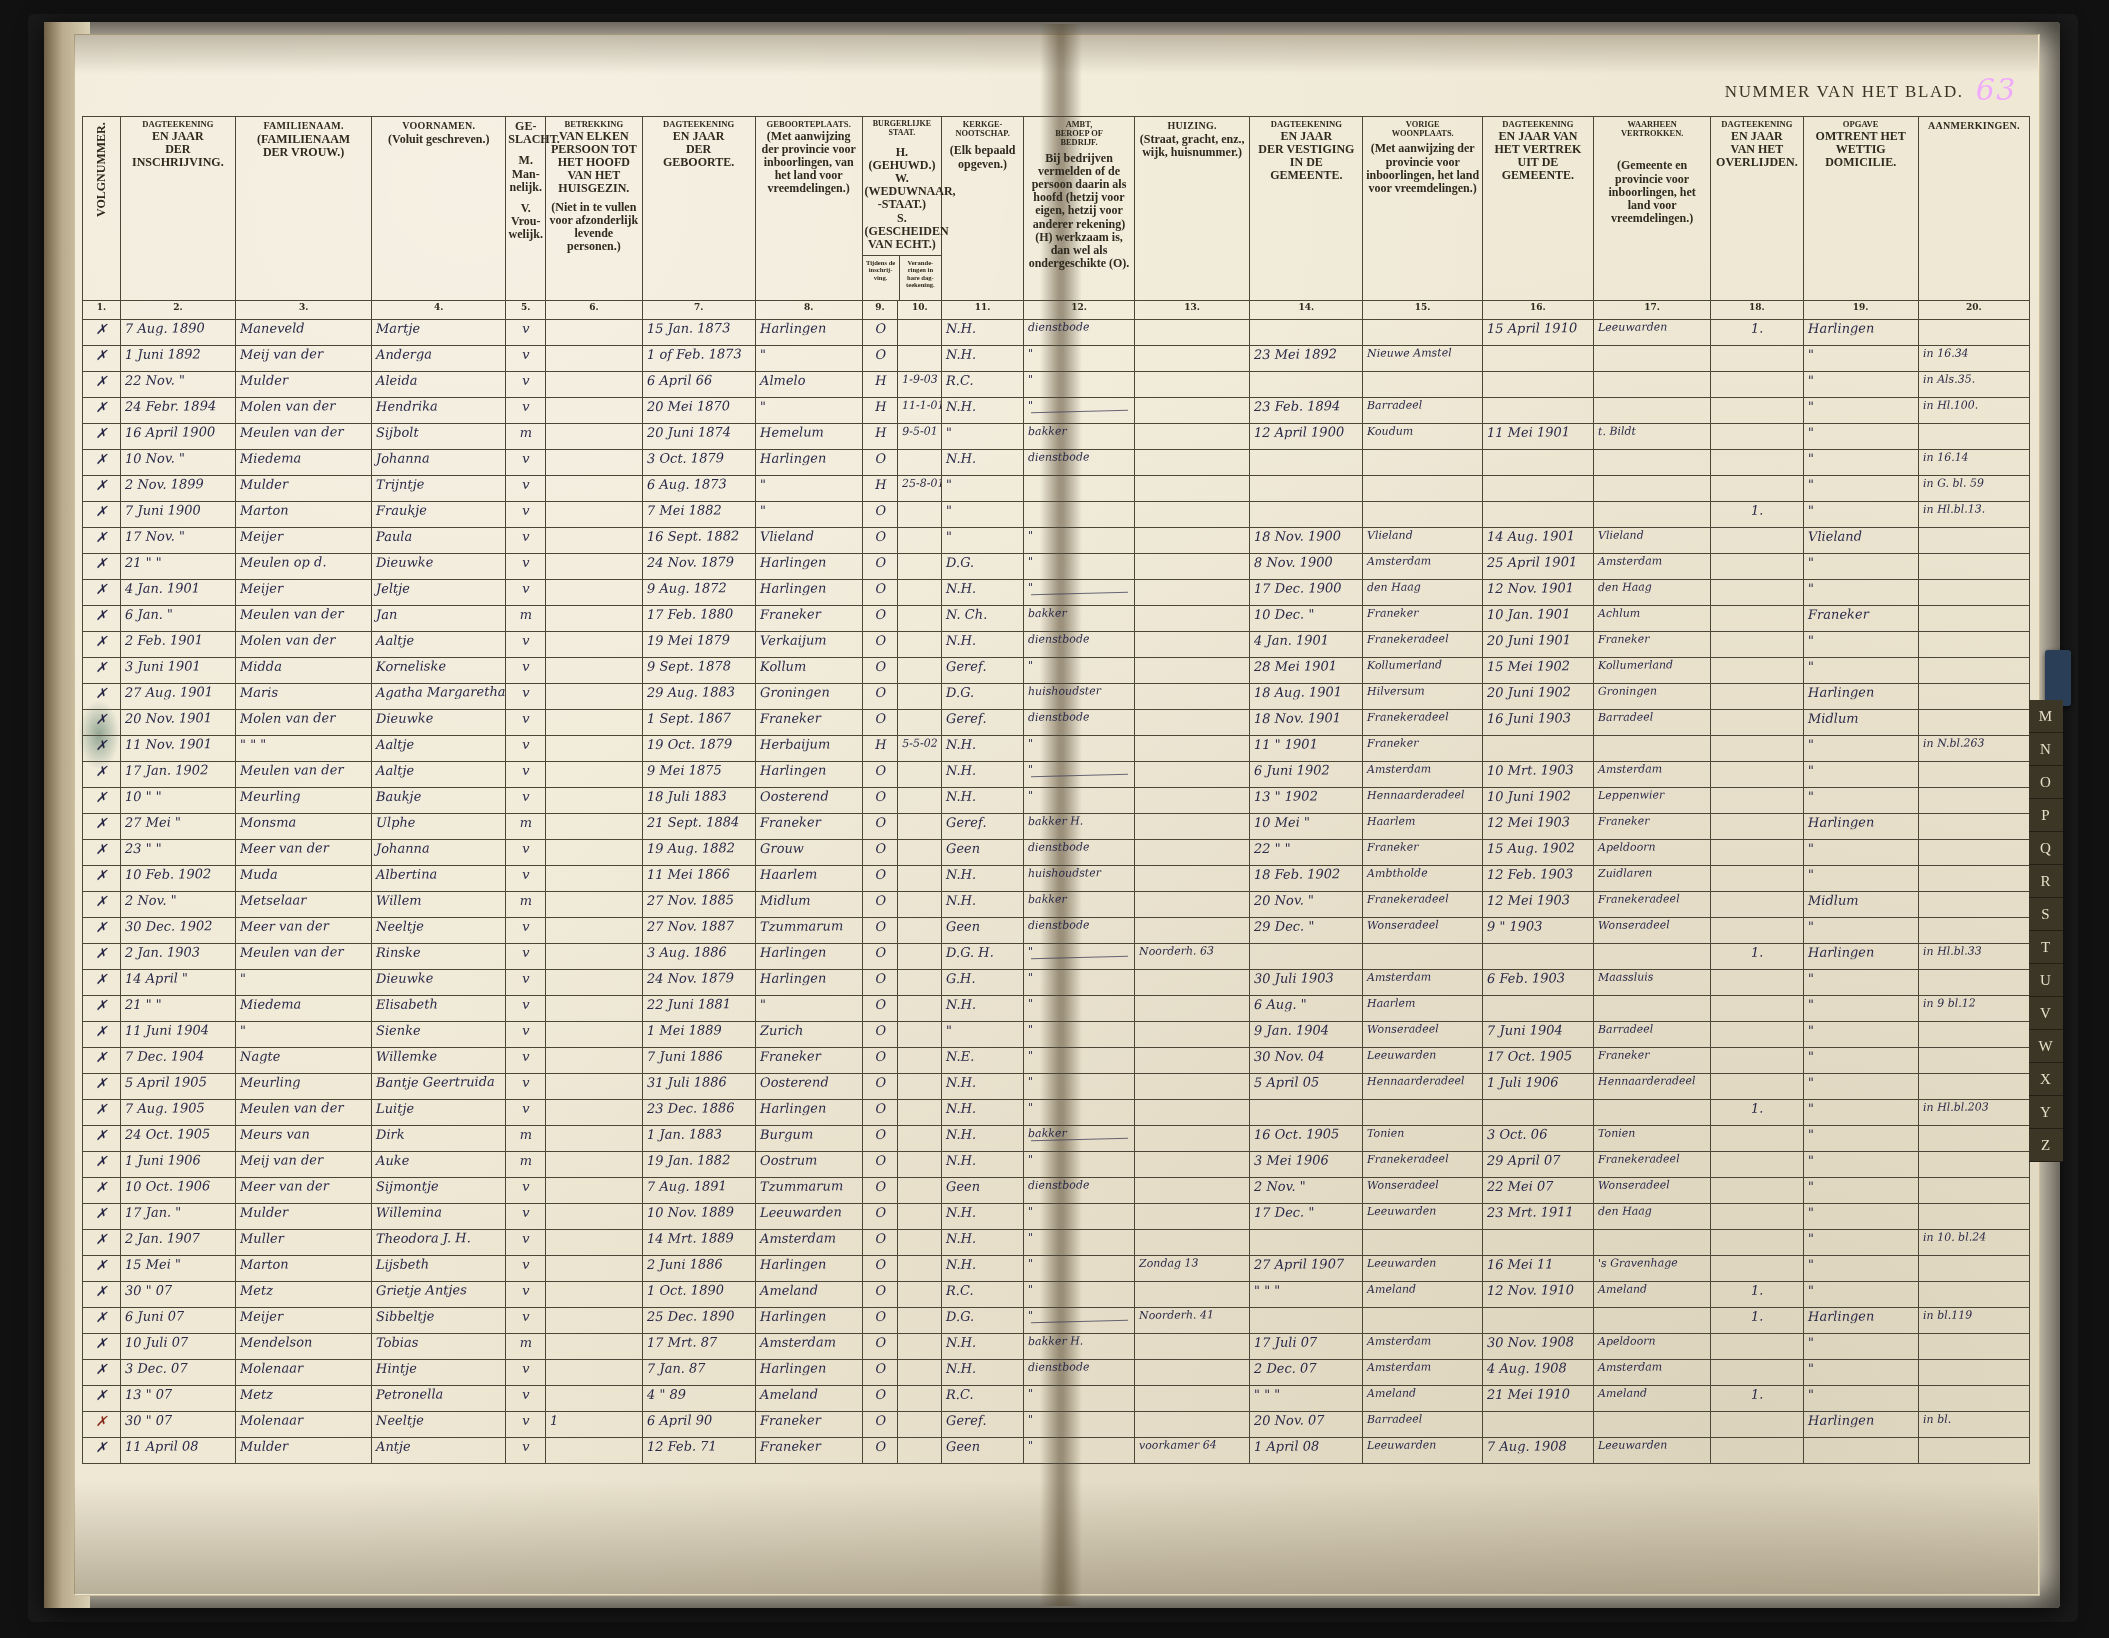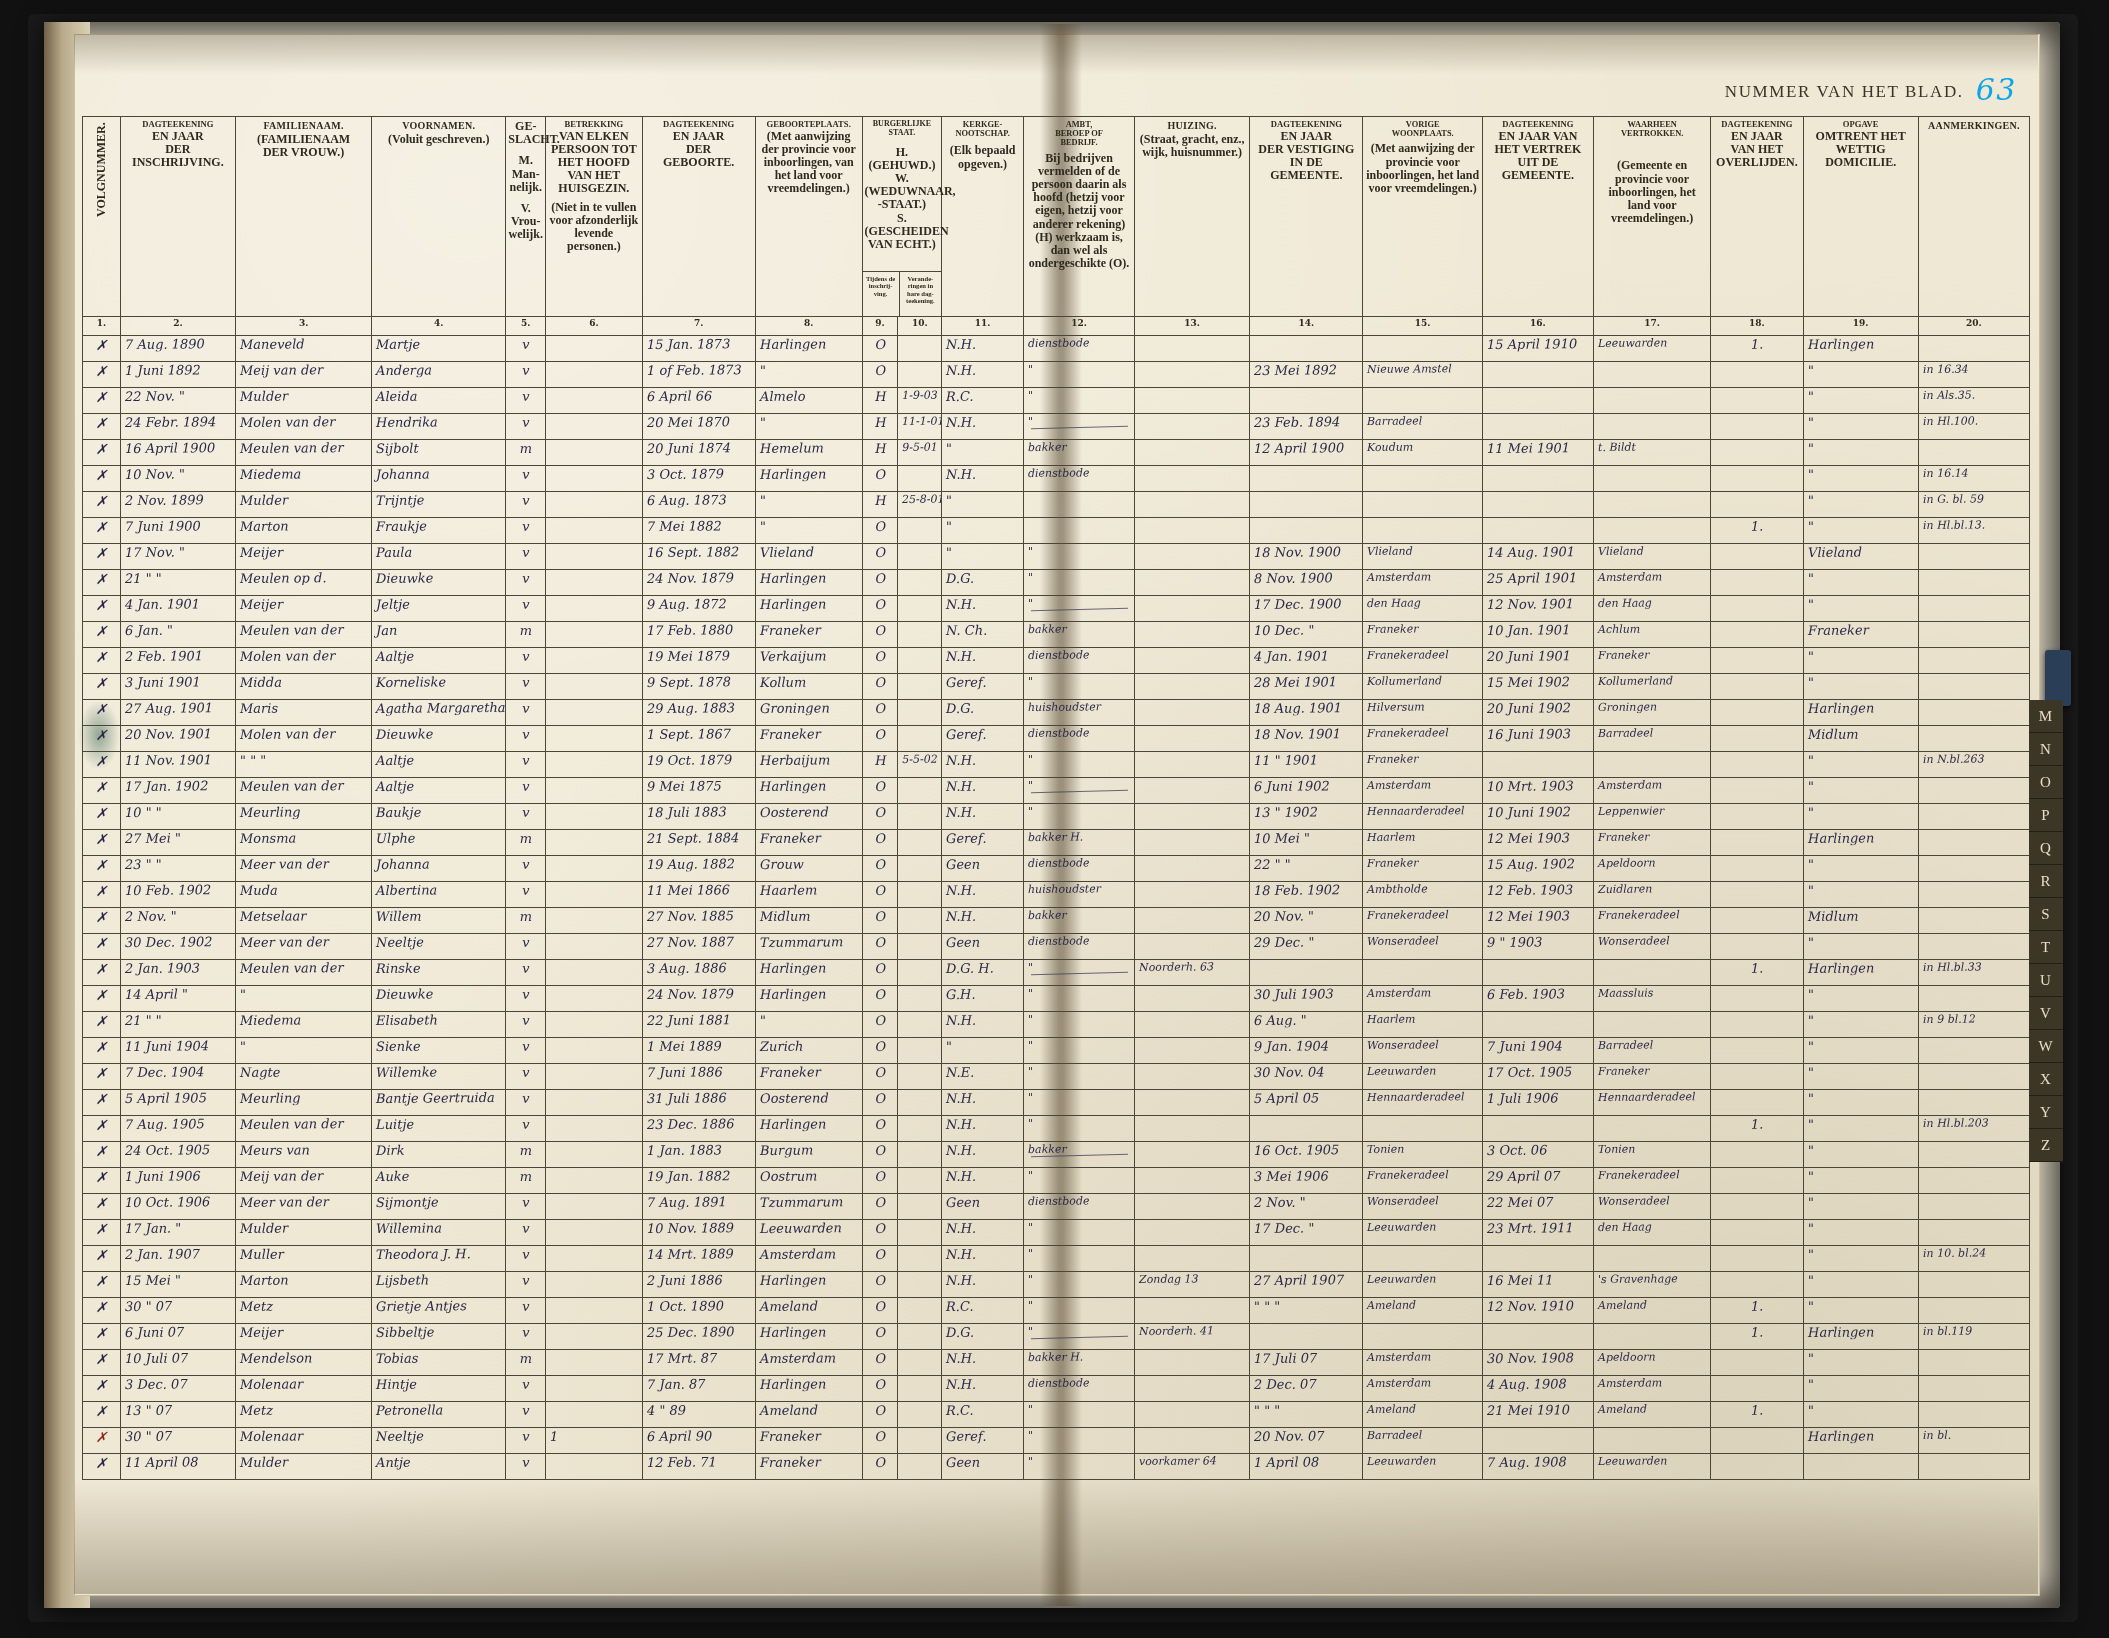--- a/index.html
+++ b/index.html
@@ -22,21 +22,21 @@
           radial-gradient(ellipse at 20% 10%, rgba(255,255,255,.35), rgba(255,255,255,0) 55%),
           radial-gradient(ellipse at 85% 90%, rgba(120,100,60,.16), rgba(0,0,0,0) 60%);
         border:1px solid #cdbf9e;}
   .edgeshade{position:absolute;pointer-events:none;}
   #shade-top{left:74px;top:34px;width:1964px;height:40px;background:linear-gradient(180deg,rgba(60,45,20,.28),rgba(0,0,0,0));}
   #shade-bot{left:74px;top:1480px;width:1964px;height:114px;background:linear-gradient(0deg,rgba(60,45,20,.30),rgba(0,0,0,0));}
 
   
   #blad{position:absolute;right:92px;top:72px;font-size:17px;letter-spacing:1.6px;color:#3a3326;
         font-family:"Liberation Serif",serif;}
-  #blad .num{font-family:"DejaVu Serif",serif;font-size:30px;color:#0ea5e9;margin-left:12px;
+  #blad .num{font-family:"DejaVu Serif",serif;font-size:30px;color:#f0abfc;margin-left:12px;
         font-style:italic;vertical-align:-3px;}
 
   
   #tblwrap{position:absolute;left:82px;top:116px;width:1948px;height:1440px;}
   table{border-collapse:collapse;width:1948px;table-layout:fixed;}
   th,td{border:1px solid #4b4636;padding:0;vertical-align:top;}
   thead th{font-size:8.5px;line-height:1.12;text-align:center;color:#2e2a1f;
            font-family:"Liberation Serif",serif;padding:3px 2px 3px;}
   thead th .big{font-size:10px;letter-spacing:.3px;display:block;margin-bottom:2px;}
   thead th .mid{font-size:8.6px;display:block;}
@@ -139,21 +139,21 @@
               <span class="mid">DAGTEEKENING</span>
               <span class="sm">EN JAAR</span>
               <span class="sm">DER</span>
               <span class="sm">GEBOORTE.</span>
             </th>
           <th>
               <span class="mid">GEBOORTEPLAATS.</span>
               <span class="sm">(Met aanwijzing der provincie voor inboorlingen, van het land voor vreemdelingen.)</span>
             </th>
           <th colspan="2" style="padding:0">
-            <div style="border-bottom:1px solid #4b4636;padding:3px 2px 20px;">
+            <div style="border-bottom:1px solid #4b4636;padding:3px 2px 4px;">
               <span class="sm" style="font-size:8px">BURGERLIJKE<br>STAAT.</span>
               <span class="sm" style="margin-top:8px">H. (GEHUWD.)<br>W. (WEDUWNAAR, -STAAT.)<br>S. (GESCHEIDEN VAN ECHT.)</span>
             </div>
             <div style="display:flex;height:44px;">
               <div style="width:34px;border-right:1px solid #4b4636;font-size:6.6px;line-height:1.12;padding:3px 1px;">Tijdens de inschrij-ving.</div>
               <div style="flex:1;font-size:6.6px;line-height:1.12;padding:3px 1px;">Verande-ringen in hare dag-teekening.</div>
             </div>
           </th>
           <th>
               <span class="sm" style="font-size:8.4px">KERKGE-<br>NOOTSCHAP.</span>

